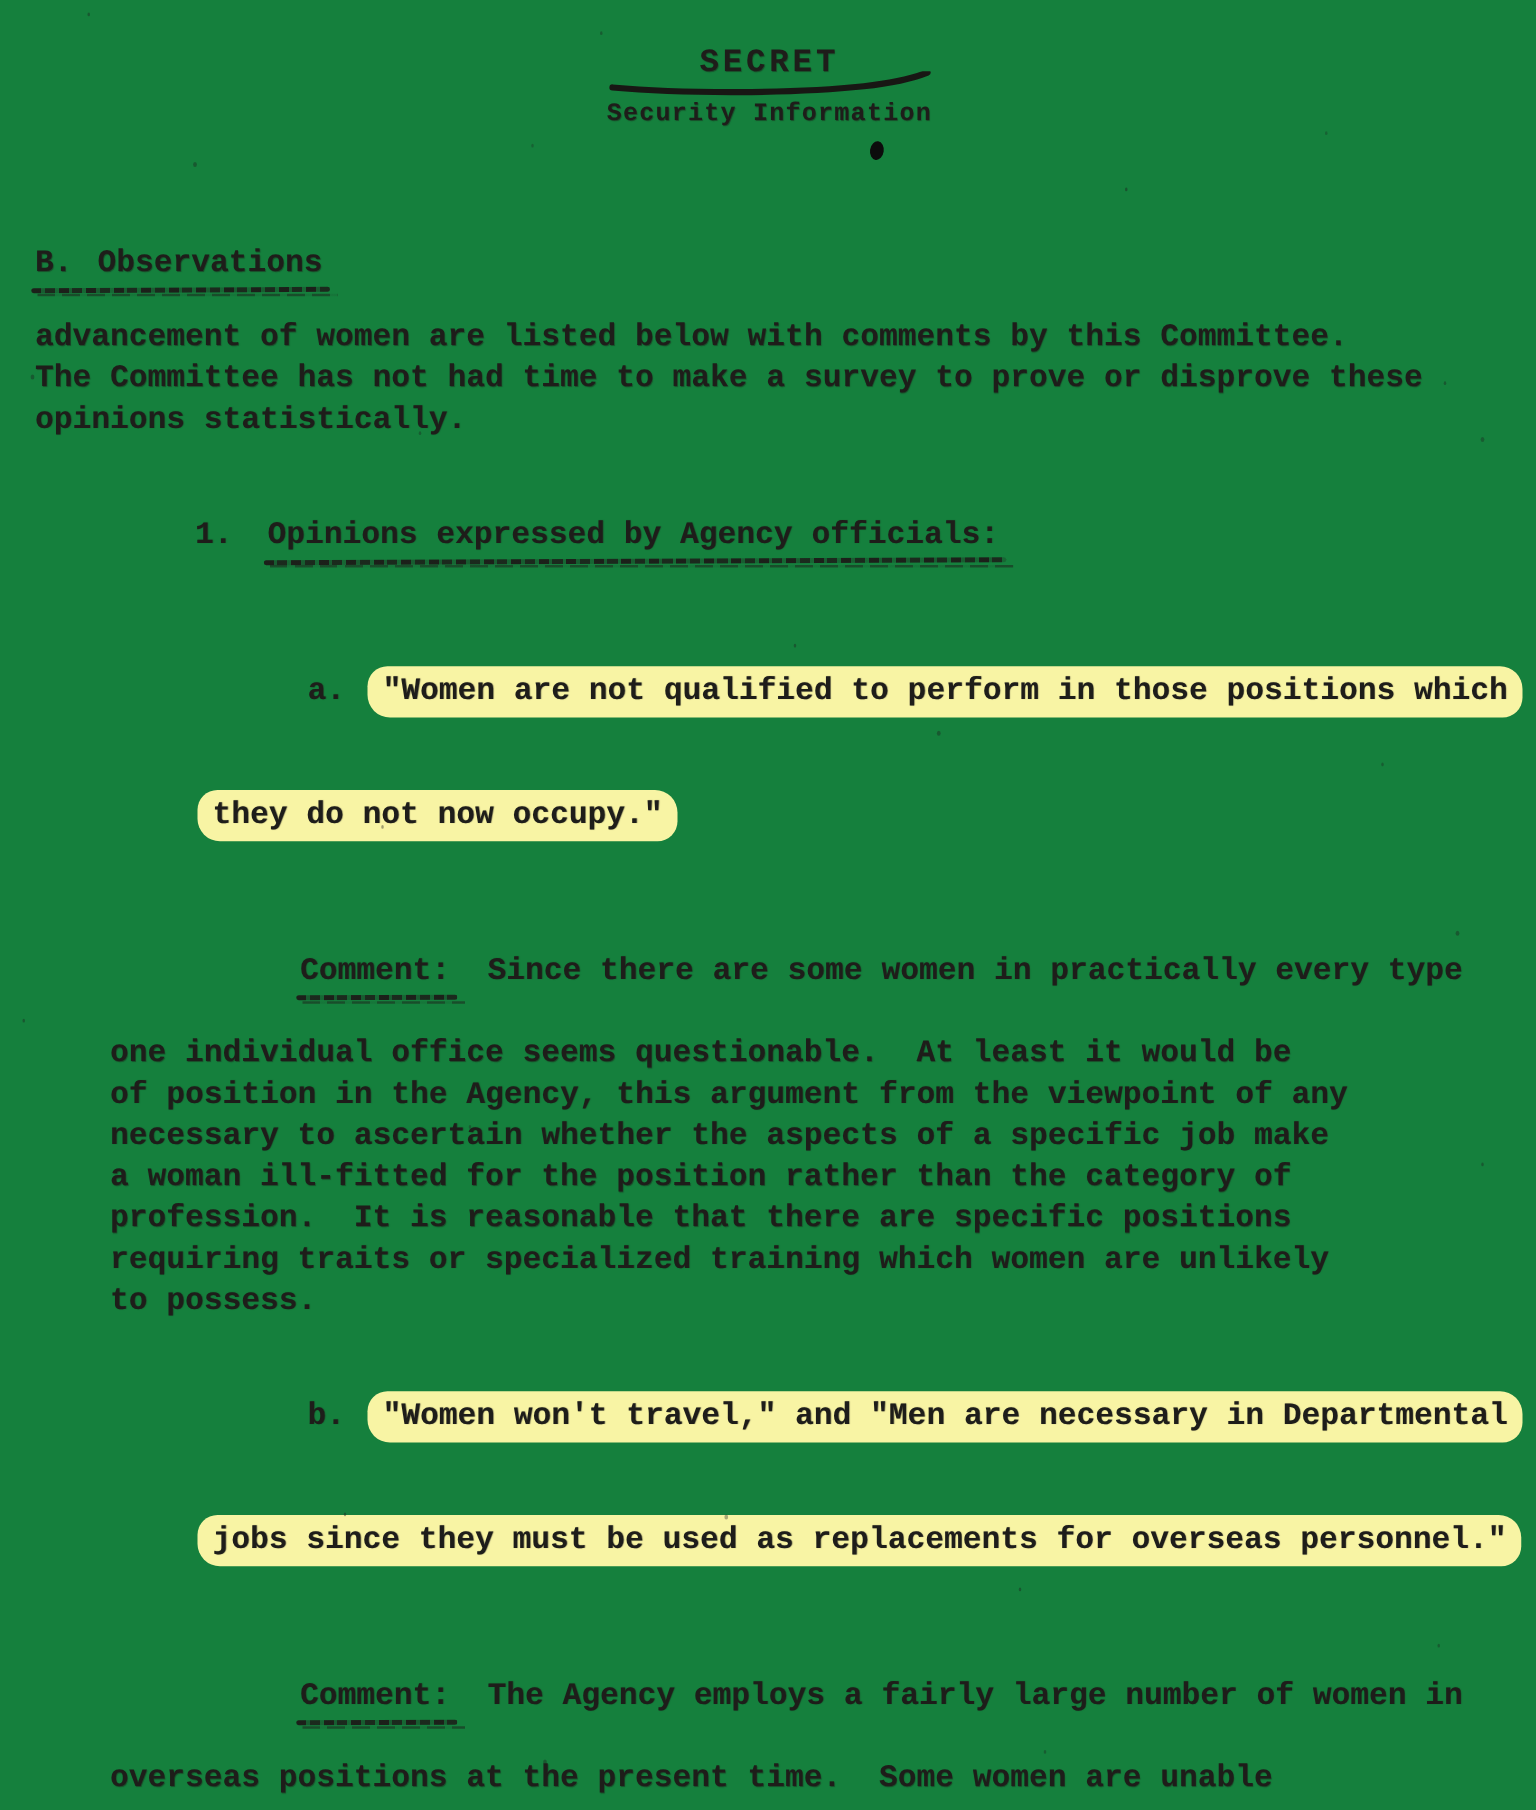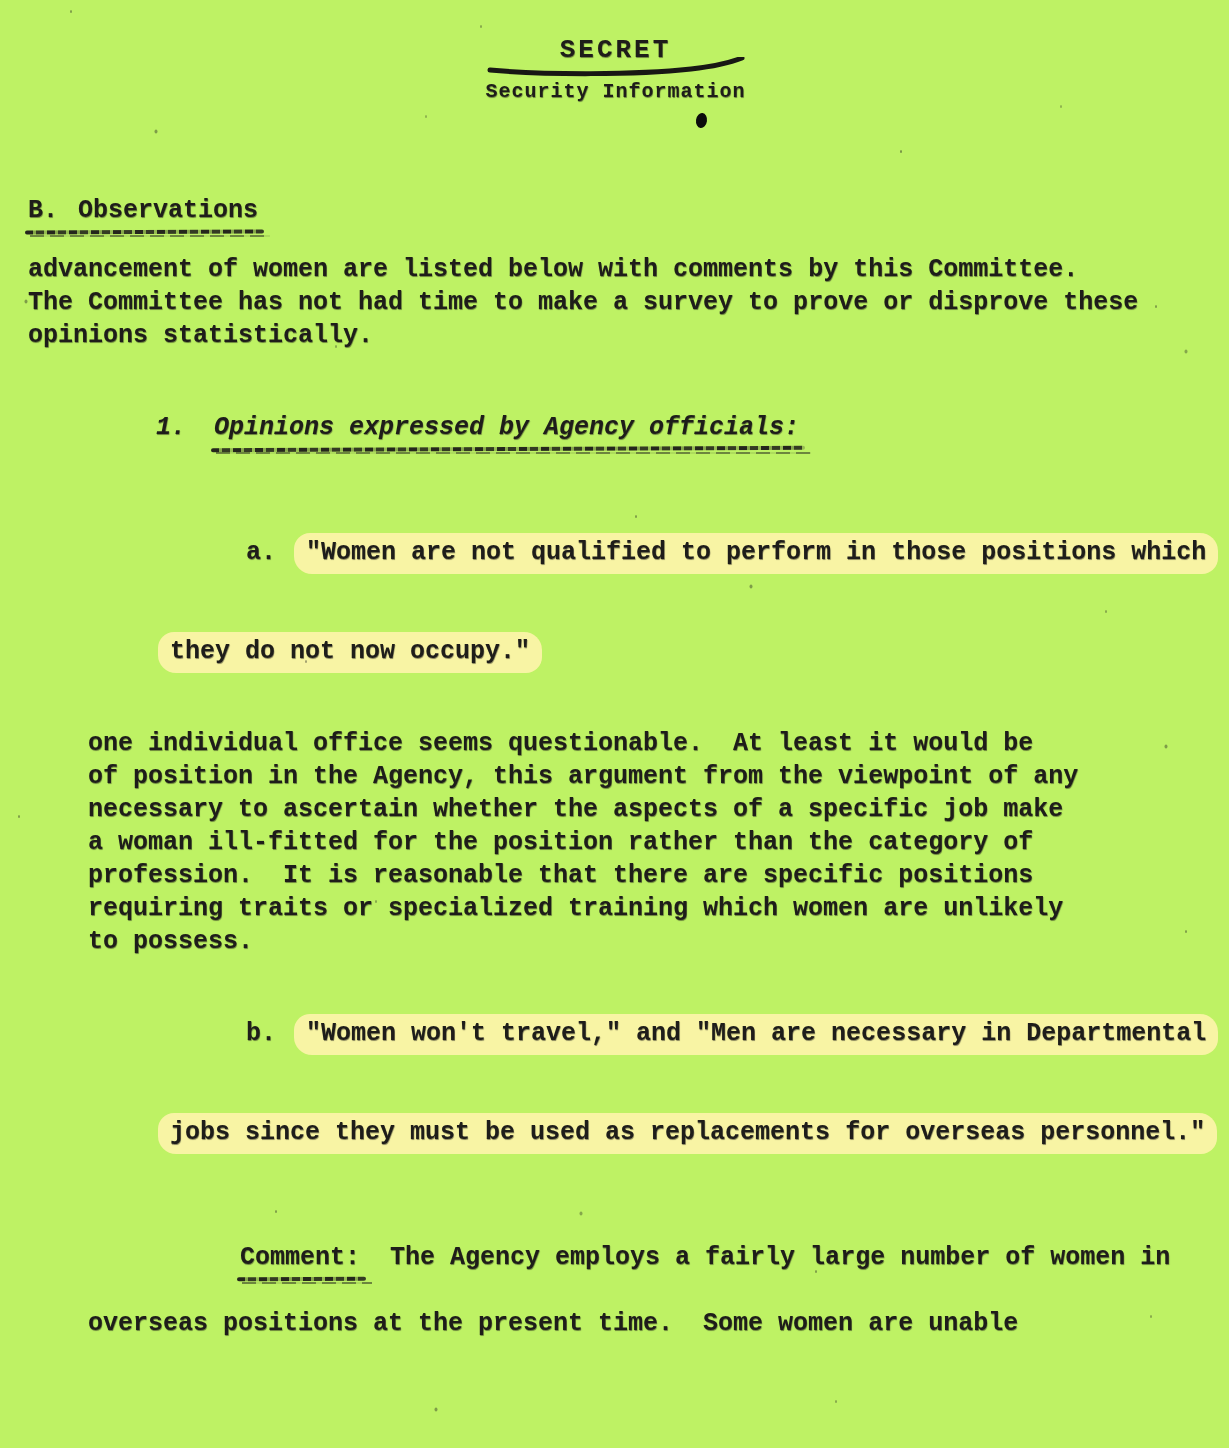--- a/index.html
+++ b/index.html
@@ -1,20 +1,20 @@
 <!DOCTYPE html>
 <html><head>
 <meta charset="utf-8">
 <style>
   html,body { margin:0; padding:0; background:#e8e8e8; }
   .page {
     position:relative;
     width:1229px; height:1448px;
     margin:0 auto;
-    background:#bef264;
+    background:#15803d;
     overflow:hidden;
     box-sizing:border-box;
     padding:34px 26px 0 28px;
     font-family:"Liberation Mono","DejaVu Sans Mono",monospace;
     font-weight:700;
     font-size:25px;
     line-height:33px;
     color:#1e1d1a;
     text-shadow:0.5px 0.5px 0.7px rgba(30,28,24,0.5);
   }
@@ -54,21 +54,21 @@
   }
 
   
   .section-head { margin-top:86px; }
   .sec-label { margin-right:20px; }
 
   
   .para { margin-top:26px; }
   .indent-first { padding-left:68px; }
 
-  .list-head { margin-top:26px; padding-left:68px;font-style:italic; }
+  .list-head { margin-top:26px; padding-left:68px; }
   .list-num { margin-right:28px; }
 
   .quote-item { margin-top:26px; }
   .q-first { padding-left:128px; }
   .q-label { margin-right:18px; }
   .q-cont { padding-left:40px; }
   .hl {
     background:#f8f4a4;
     border-radius:16px 18px 16px 18px;
     padding:5px 12px 7px 12px;
@@ -141,20 +141,23 @@
 
   <div class="quote-item">
     <div class="ln q-first">
       <span class="q-label">a.</span><span class="hl">"Women are not qualified to perform in those positions which</span>
     </div>
     <div class="ln q-cont">
       <span class="hl">they do not now occupy."</span>
     </div>
   </div>
   <div class="para">
+    <div class="ln c-first">
+      <span class="scribble">Comment:</span><span>  Since there are some women in practically every type</span>
+    </div>
     <div class="ln c-cont">one individual office seems questionable.  At least it would be</div>
     <div class="ln c-cont">of position in the Agency, this argument from the viewpoint of any</div>
     <div class="ln c-cont">necessary to ascertain whether the aspects of a specific job make</div>
     <div class="ln c-cont">a woman ill-fitted for the position rather than the category of</div>
     <div class="ln c-cont">profession.  It is reasonable that there are specific positions</div>
     <div class="ln c-cont">requiring traits or specialized training which women are unlikely</div>
     <div class="ln c-cont">to possess.</div>
   </div>
 
   <div class="quote-item">

